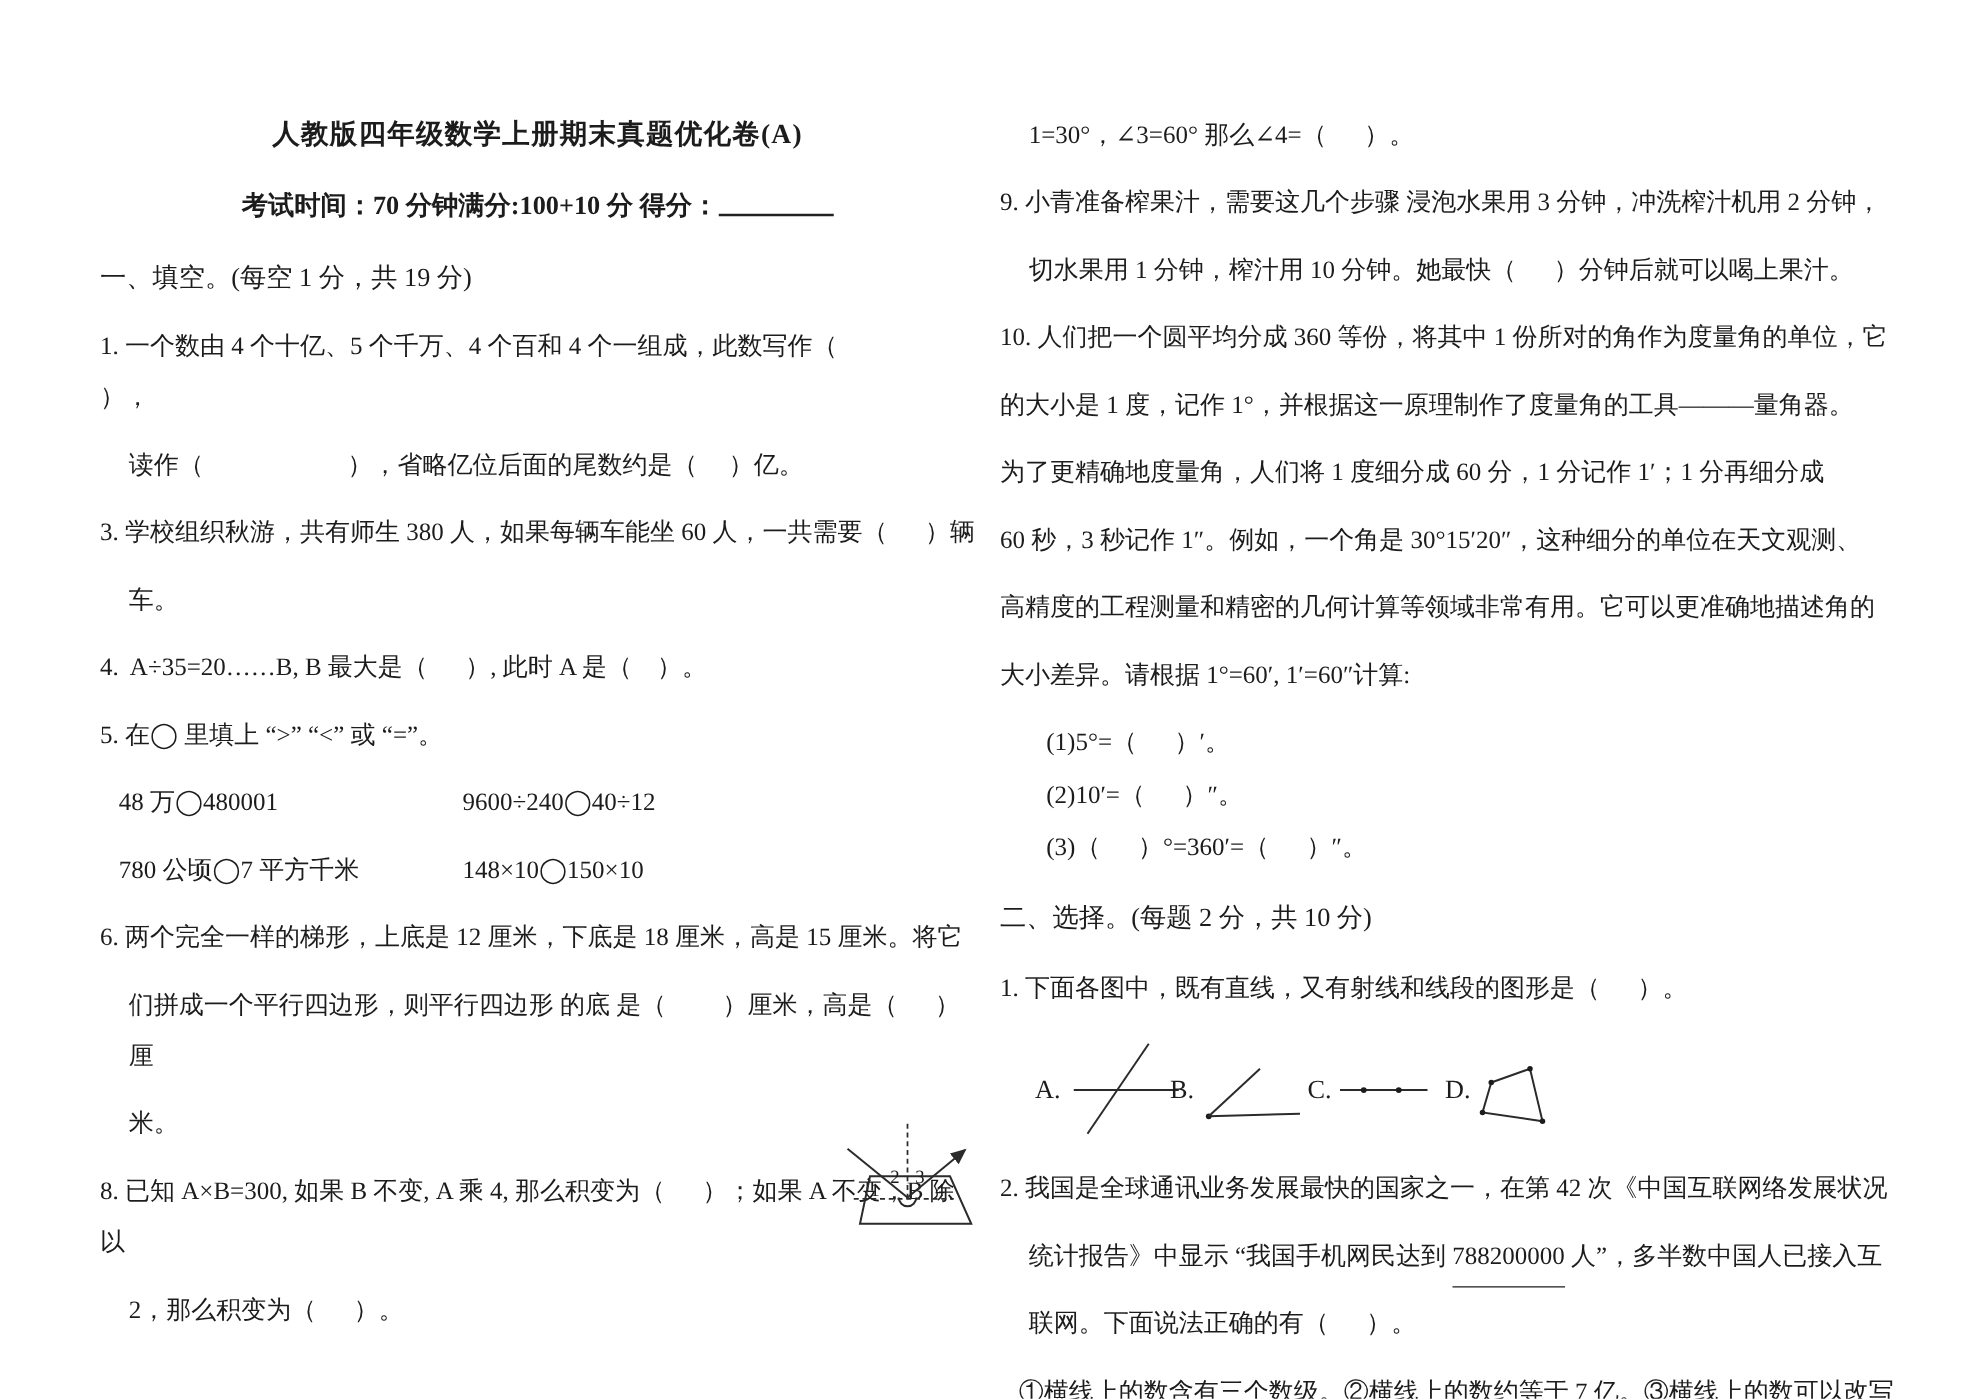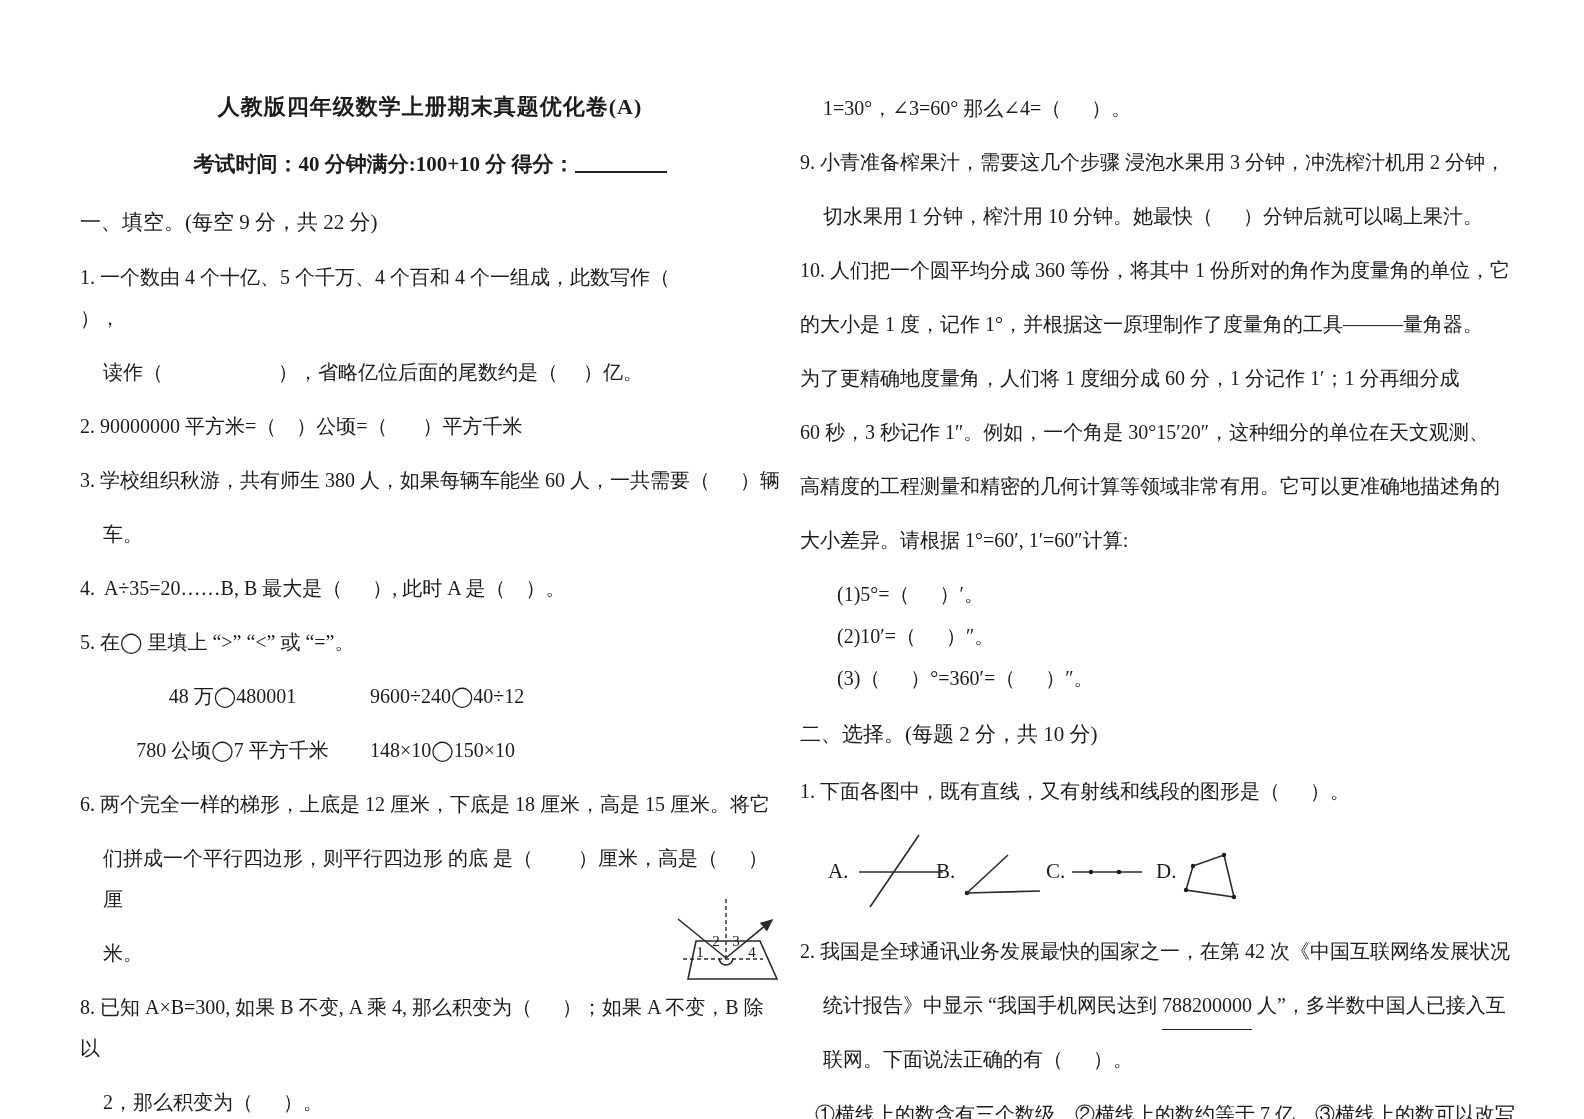--- a/index.html
+++ b/index.html
@@ -21,21 +21,21 @@
     font-size:21px;font-weight:bold;text-align:center;
     margin:0 0 22px 0;line-height:32px;
   }
   .score-blank{
     display:inline-block;width:92px;height:18px;
     border-bottom:2px solid #222;vertical-align:-2px;
   }
   .sec-heading{font-size:21px;margin:0 0 14px 0;}
   .indent{padding-left:23px;}
   .indent-sm{padding-left:15px;}
-  .pair{display:flex;padding-left:15px;text-align:center;}
+  .pair{display:flex;padding-left:15px;}
   .pair .c1{width:275px;flex:none;}
   .subitem{padding-left:37px;margin-bottom:2px;line-height:40px;}
   .sec2-heading{margin-top:16px;margin-bottom:16px;}
   .num-underline{border-bottom:1px solid #1c1c1c;padding-bottom:13px;}
   .options-row{position:relative;height:92px;margin:2px 0 14px 0;}
   .option{position:absolute;display:flex;align-items:center;top:0;height:92px;}
   .opt-label{font-size:21px;margin-right:5px;}
   .opt-a{left:28px;}
   .opt-b{left:136px;}
   .opt-c{left:246px;}
@@ -45,28 +45,27 @@
   .fig-dash{stroke:#2b2b2b;stroke-width:1.4;fill:none;stroke-dasharray:4 3;}
   .fig-dot{fill:#1c1c1c;}
   .fig-label{font-size:15px;fill:#1c1c1c;font-family:"Liberation Serif","DejaVu Serif",serif;}
   .reflect-fig{position:absolute;left:660px;top:888px;width:132px;height:102px;}
 </style>
 </head>
 <body>
 
 <div class="col col-left">
   <div class="title">人教版四年级数学上册期末真题优化卷(A)</div>
-  <div class="subtitle"><span>考试时间：40 分钟满分:100+10 分  得分：</span><span class="score-blank"></span></div>
+  <div class="subtitle"><span>考试时间：70 分钟满分:100+10 分  得分：</span><span class="score-blank"></span></div>
 
-  <p class="sec-heading">一、填空。(每空 9 分，共 22 分)</p>
+  <p class="sec-heading">一、填空。(每空 1 分，共 19 分)</p>
 
   <p>1. 一个数由 4 个十亿、5 个千万、4 个百和 4 个一组成，此数写作（                ），</p>
   <p class="indent">读作（                       ），省略亿位后面的尾数约是（     ）亿。</p>
 
-  <p>2. 90000000 平方米=（    ）公顷=（       ）平方千米</p>
 
   <p>3. 学校组织秋游，共有师生 380 人，如果每辆车能坐 60 人，一共需要（      ）辆</p>
   <p class="indent">车。</p>
 
   <p>4.  A÷35=20……B, B 最大是（      ）, 此时 A 是（    ）。</p>
 
   <p>5. 在◯ 里填上 “&gt;” “&lt;” 或 “=”。</p>
   <p class="pair"><span class="c1">48 万◯480001</span><span>9600÷240◯40÷12</span></p>
   <p class="pair"><span class="c1">780 公顷◯7 平方千米</span><span>148×10◯150×10</span></p>
 

